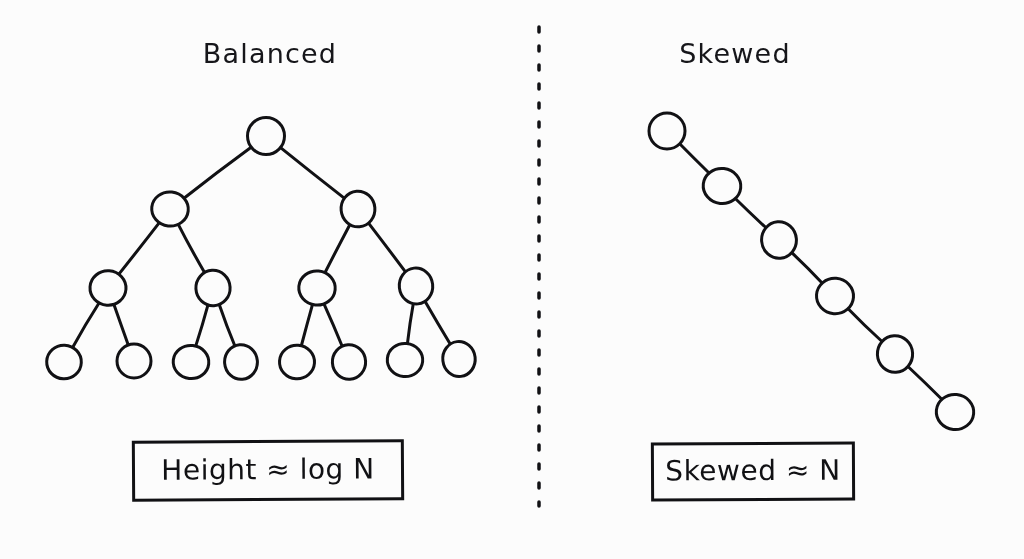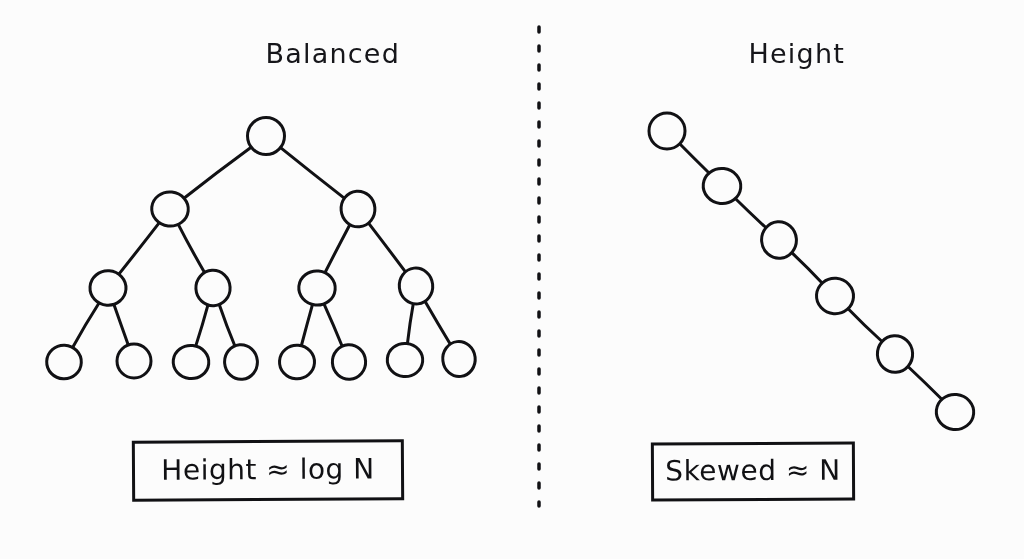--- a/index.html
+++ b/index.html
@@ -22,21 +22,21 @@
     height: 559px;
   }
   .panel-title {
     position: absolute;
     font-family: "DejaVu Sans", sans-serif;
     font-size: 27px;
     font-weight: 400;
     color: #16161a;
     letter-spacing: 1.2px;
     white-space: nowrap;
-    text-align: right;
+    text-align: center;
   }
   #title-balanced {
     left: 140px;
     top: 38px;
     width: 260px;
   }
   #title-skewed {
     left: 625px;
     top: 38px;
     width: 220px;
@@ -165,21 +165,21 @@
       </g>
       <g>
         <ellipse cx="955" cy="412" rx="18.70" ry="17.58" fill="#fcfcfc" stroke="#111114" stroke-width="3" transform="rotate(5.6 955 412)"></ellipse>
       </g>
     </g>
   <line id="divider-line" x1="539" y1="27" x2="539" y2="506" stroke="#111114" stroke-width="3.5" stroke-linecap="round" stroke-dasharray="5 14"></line>
 </svg>
 
 <div class="panel-title" id="title-balanced">Balanced</div>
 
-<div class="panel-title" id="title-skewed">Height</div>
+<div class="panel-title" id="title-skewed">Skewed</div>
 
 <div class="formula-box" id="box-balanced">
   <span class="formula-text">Height ≈ log N</span>
 </div>
 
 <div class="formula-box" id="box-skewed">
   <span class="formula-text">Skewed ≈ N</span>
 </div>
 
 </body></html>

